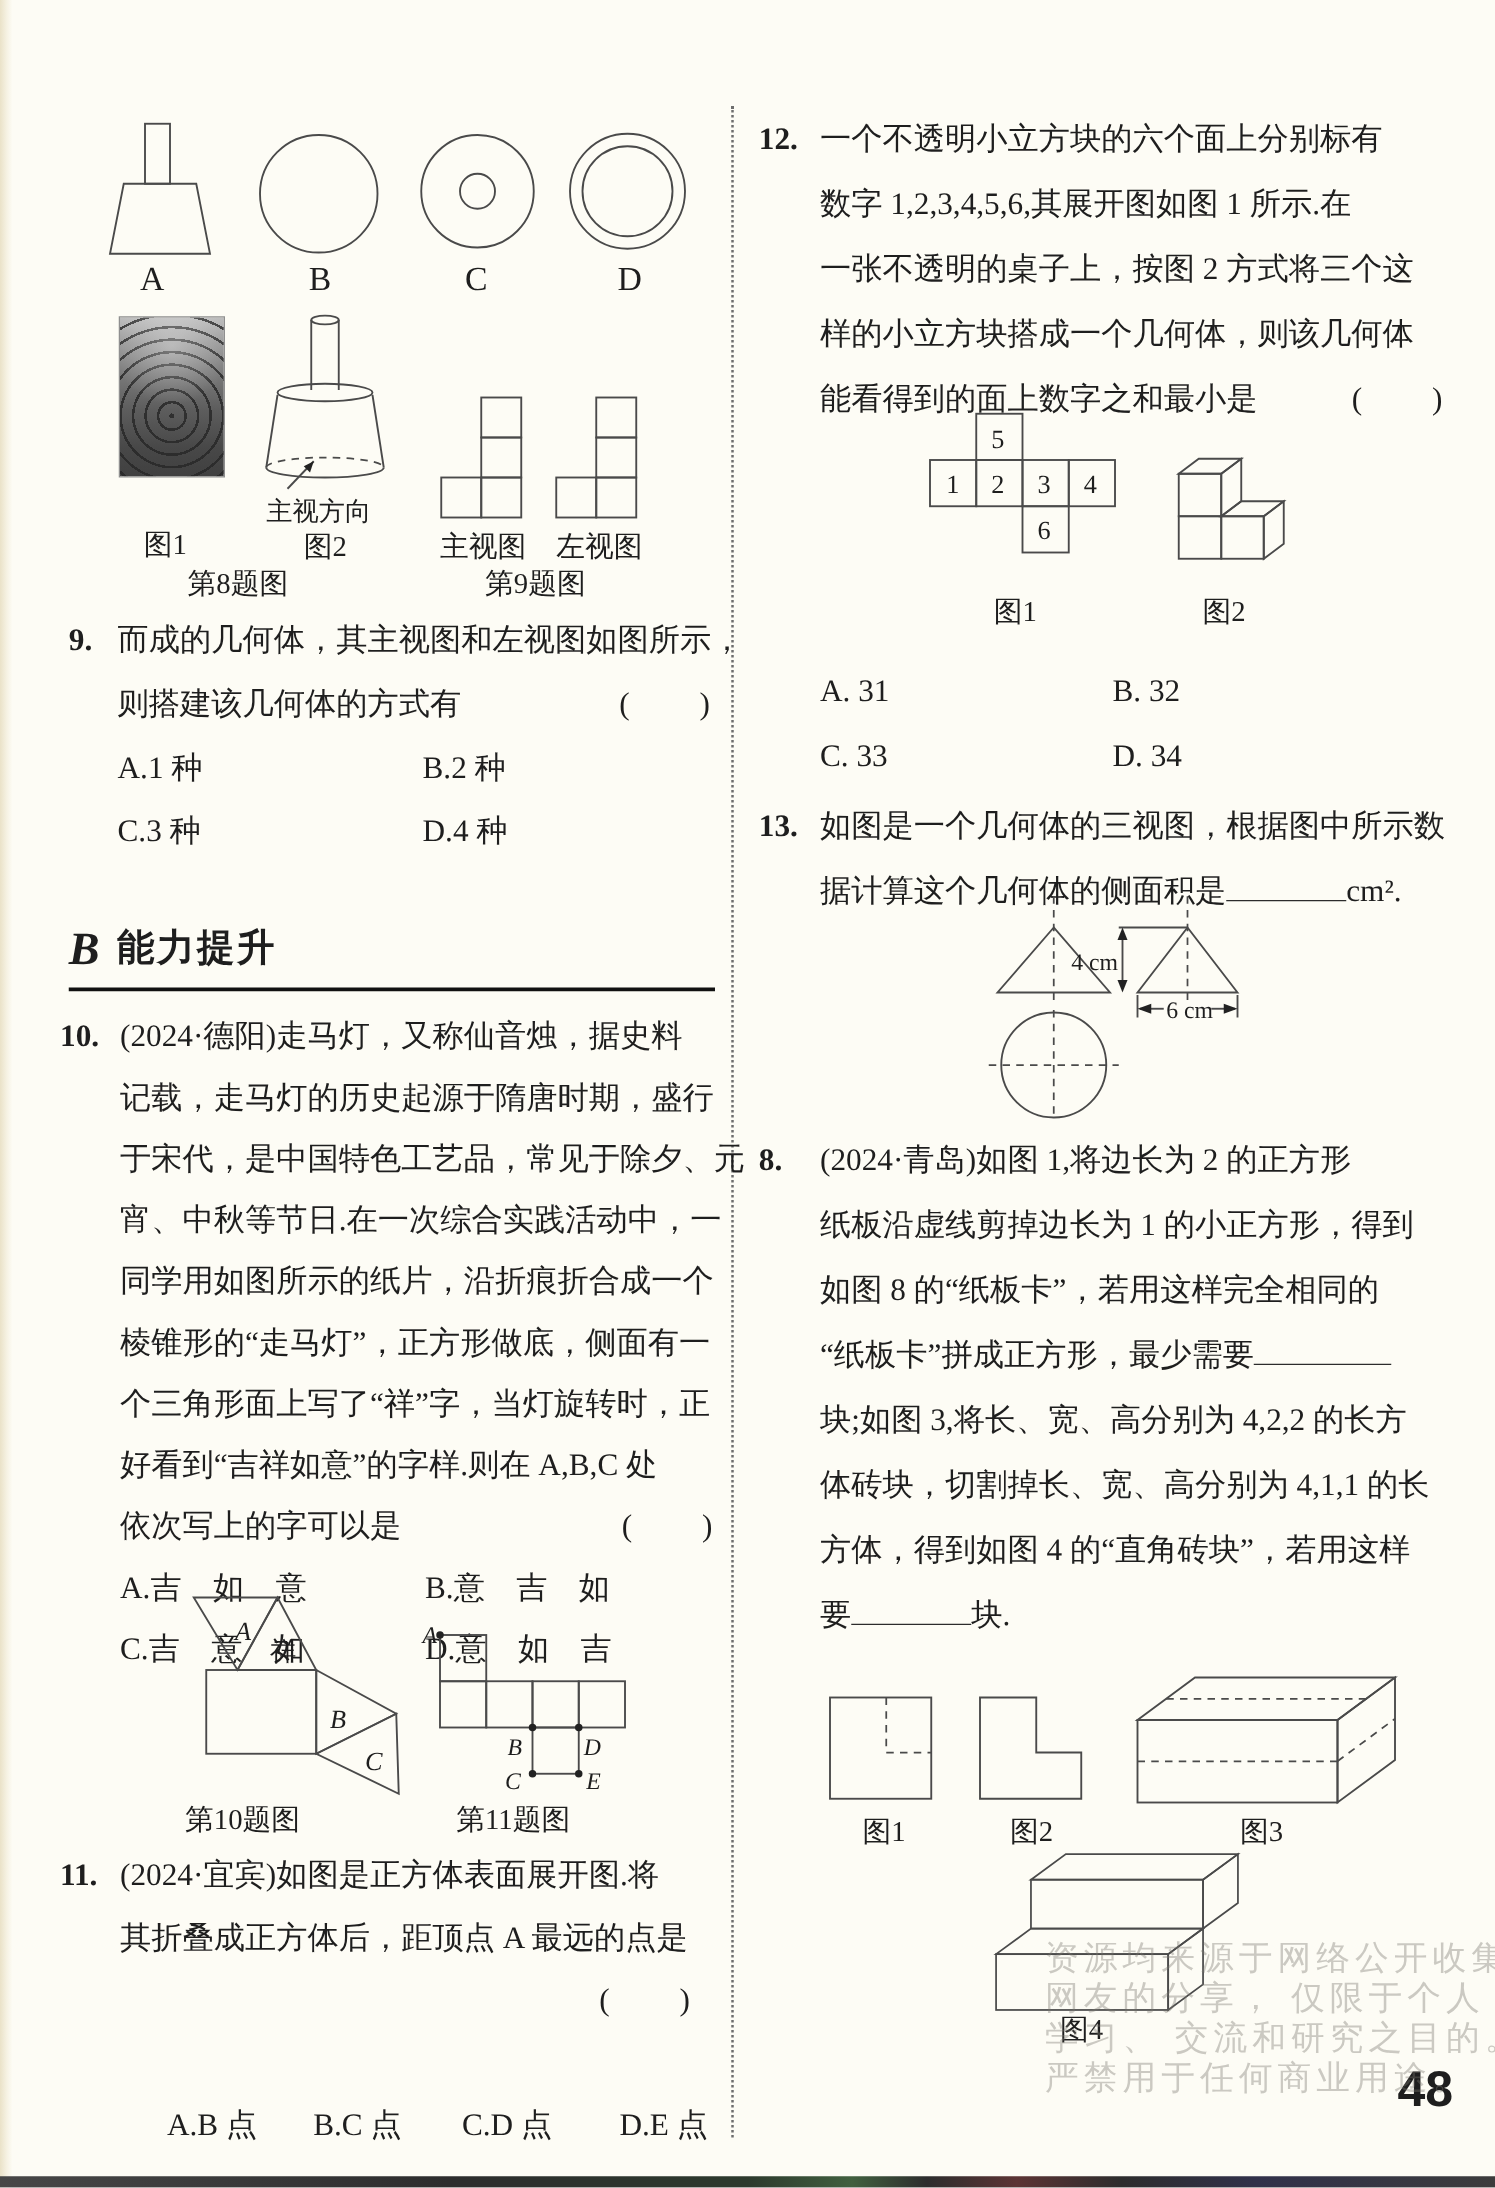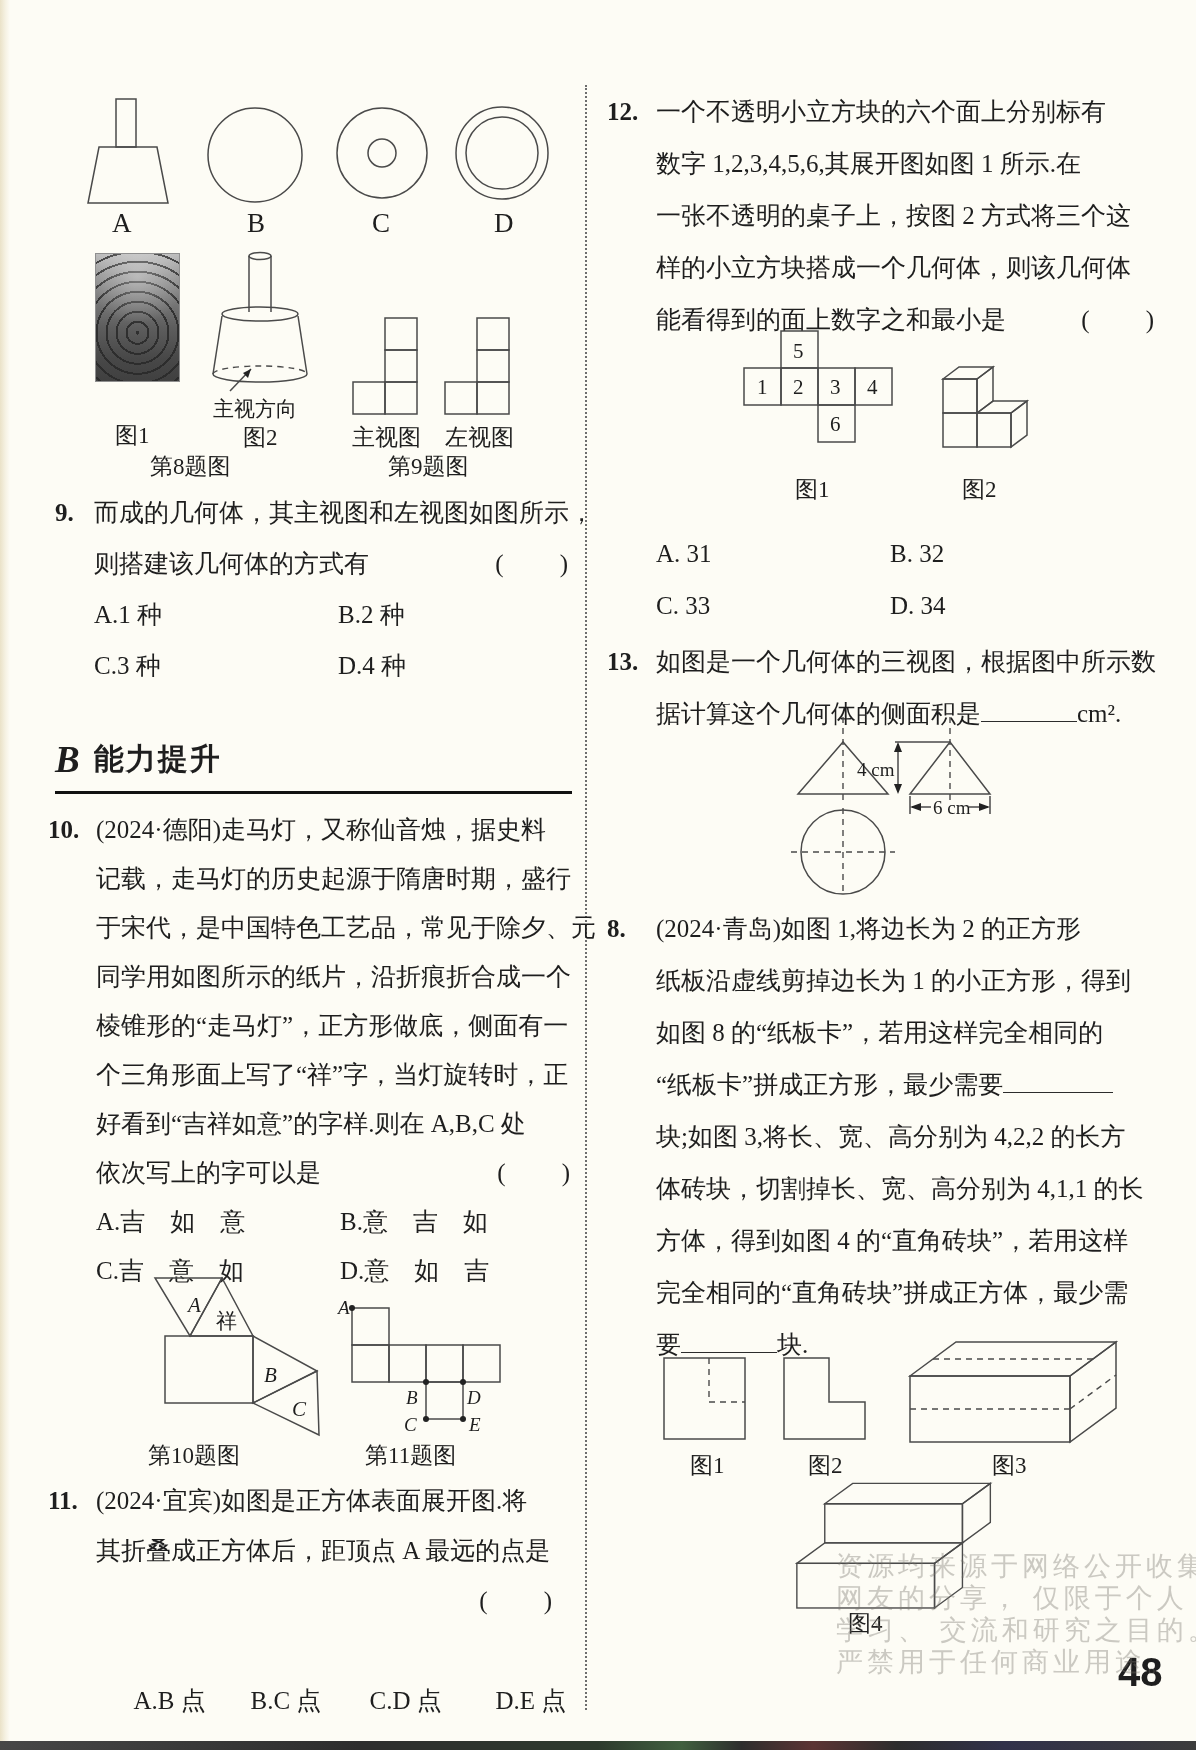--- a/index.html
+++ b/index.html
@@ -112,20 +112,21 @@
 
   <div class="sec">
     <span class="secB">B</span><span class="secT">能力提升</span>
   </div>
 
   <div class="abs q10" style="left:96px;top:805px;width:476px">
     <span class="qnum" style="left:-48px;line-height:49px">10.</span>
     <div class="ln">(2024·德阳)走马灯，又称仙音烛，据史料</div>
     <div class="ln">记载，走马灯的历史起源于隋唐时期，盛行</div>
     <div class="ln">于宋代，是中国特色工艺品，常见于除夕、元</div>
+    <div class="ln">宵、中秋等节日.在一次综合实践活动中，一</div>
     <div class="ln">同学用如图所示的纸片，沿折痕折合成一个</div>
     <div class="ln">棱锥形的“走马灯”，正方形做底，侧面有一</div>
     <div class="ln">个三角形面上写了“祥”字，当灯旋转时，正</div>
     <div class="ln">好看到“吉祥如意”的字样.则在 A,B,C 处</div>
     <div class="ln"><span class="br">(　　)</span><span>依次写上的字可以是</span></div>
     <div class="ln opt2"><span>A.吉　如　意</span><span>B.意　吉　如</span></div>
     <div class="ln opt2"><span>C.吉　意　如</span><span>D.意　如　吉</span></div>
   </div>
 
   <svg style="left:112px;top:1268px" width="215" height="168" viewBox="0 0 215 168">
@@ -240,21 +241,20 @@
 
   <div class="abs rt" style="left:656px;top:903px;width:505px">
     <span class="qnum" style="left:-49px;line-height:52px">8.</span>
     <div class="ln">(2024·青岛)如图 1,将边长为 2 的正方形</div>
     <div class="ln">纸板沿虚线剪掉边长为 1 的小正方形，得到</div>
     <div class="ln">如图 8 的“纸板卡”，若用这样完全相同的</div>
     <div class="ln"><span>“纸板卡”拼成正方形，最少需要</span><span class="blank w110"></span></div>
     <div class="ln">块;如图 3,将长、宽、高分别为 4,2,2 的长方</div>
     <div class="ln">体砖块，切割掉长、宽、高分别为 4,1,1 的长</div>
     <div class="ln">方体，得到如图 4 的“直角砖块”，若用这样</div>
-    <div class="ln">完全相同的“直角砖块”拼成正方体，最少需</div>
     <div class="ln"><span>要</span><span class="blank"></span><span>块.</span></div>
   </div>
 
   <svg style="left:662px;top:1356px" width="85" height="85" viewBox="0 0 85 85">
     <rect class="s" x="2" y="2" width="81" height="81"></rect>
     <path class="d" d="M47,2 V46 H83"></path>
   </svg>
   <svg style="left:782px;top:1356px" width="85" height="85" viewBox="0 0 85 85">
     <polygon class="s" points="2,2 47,2 47,46 83,46 83,83 2,83"></polygon>
   </svg>

